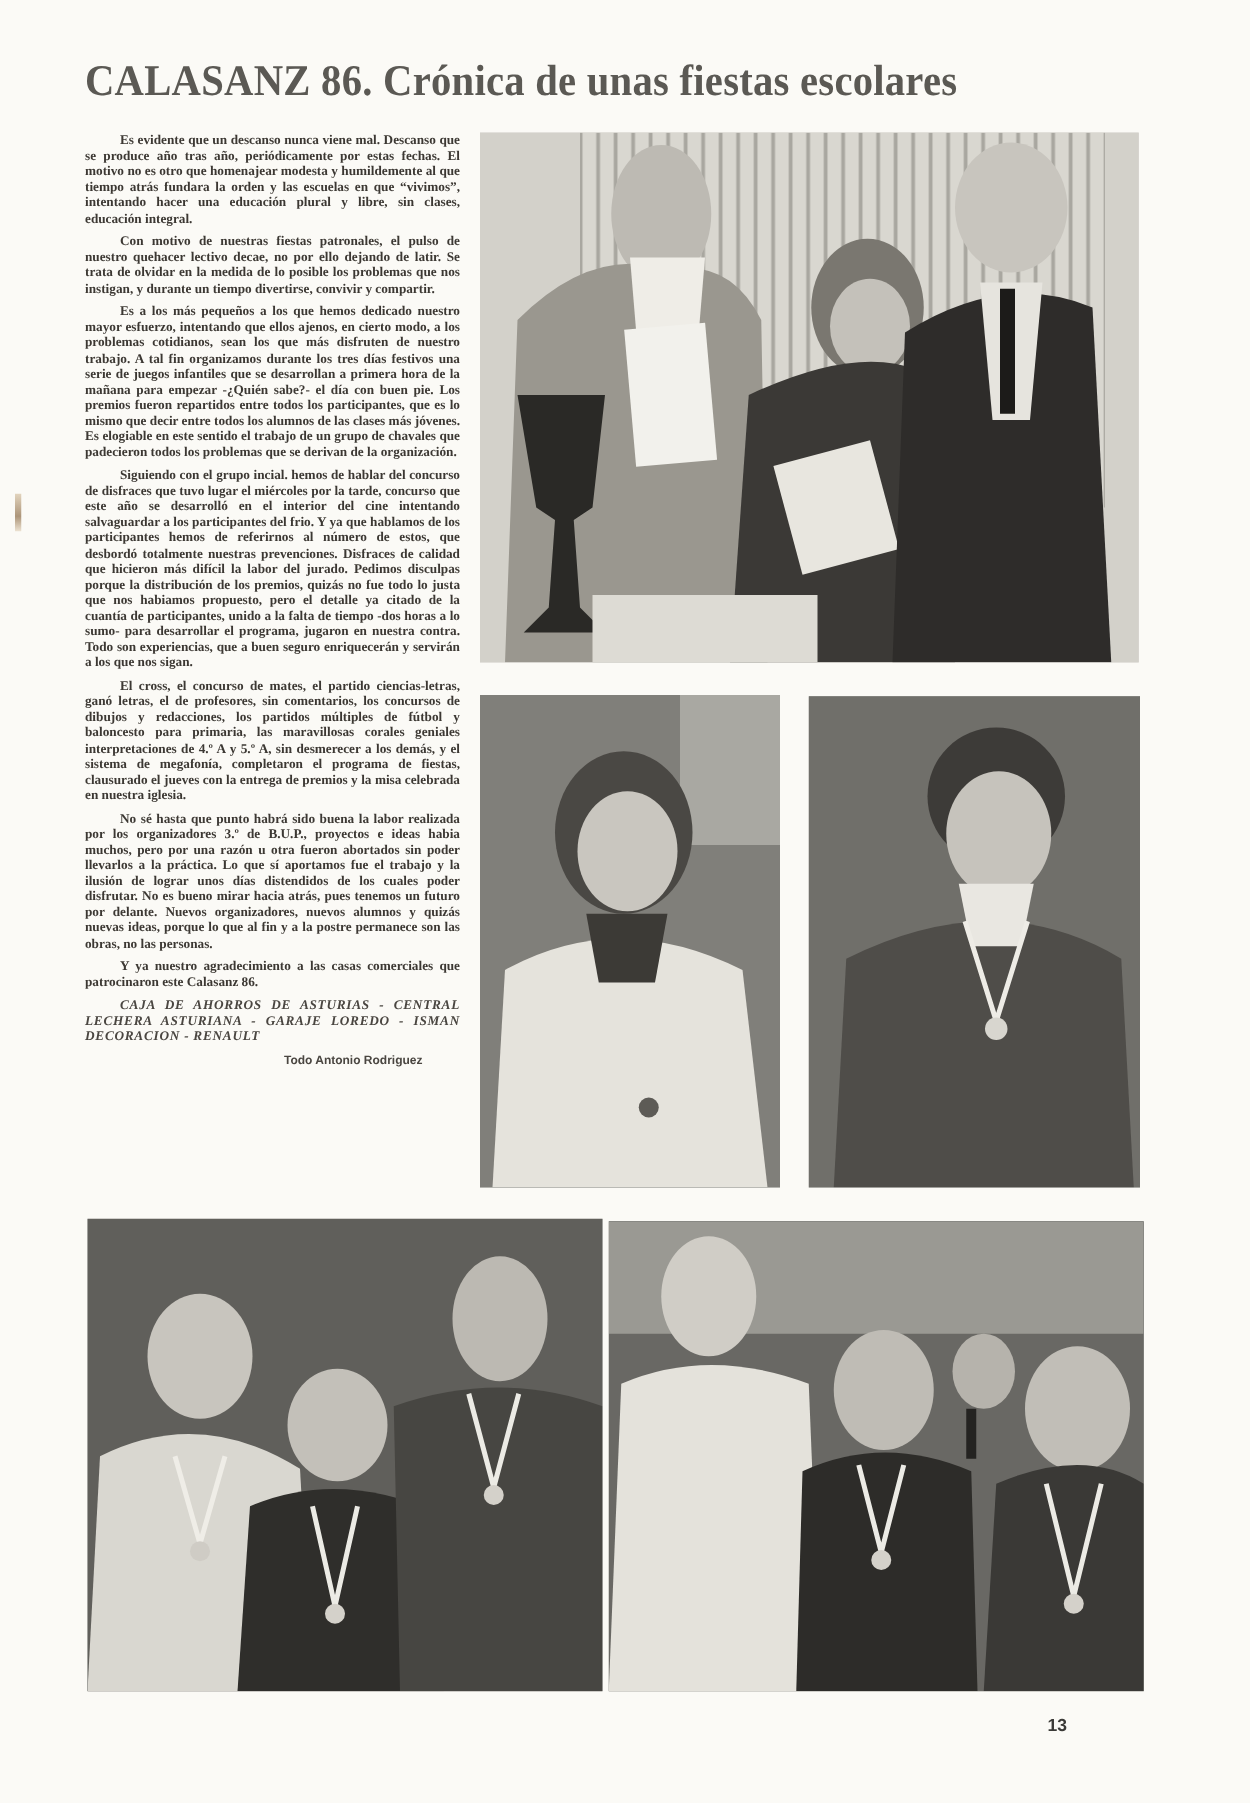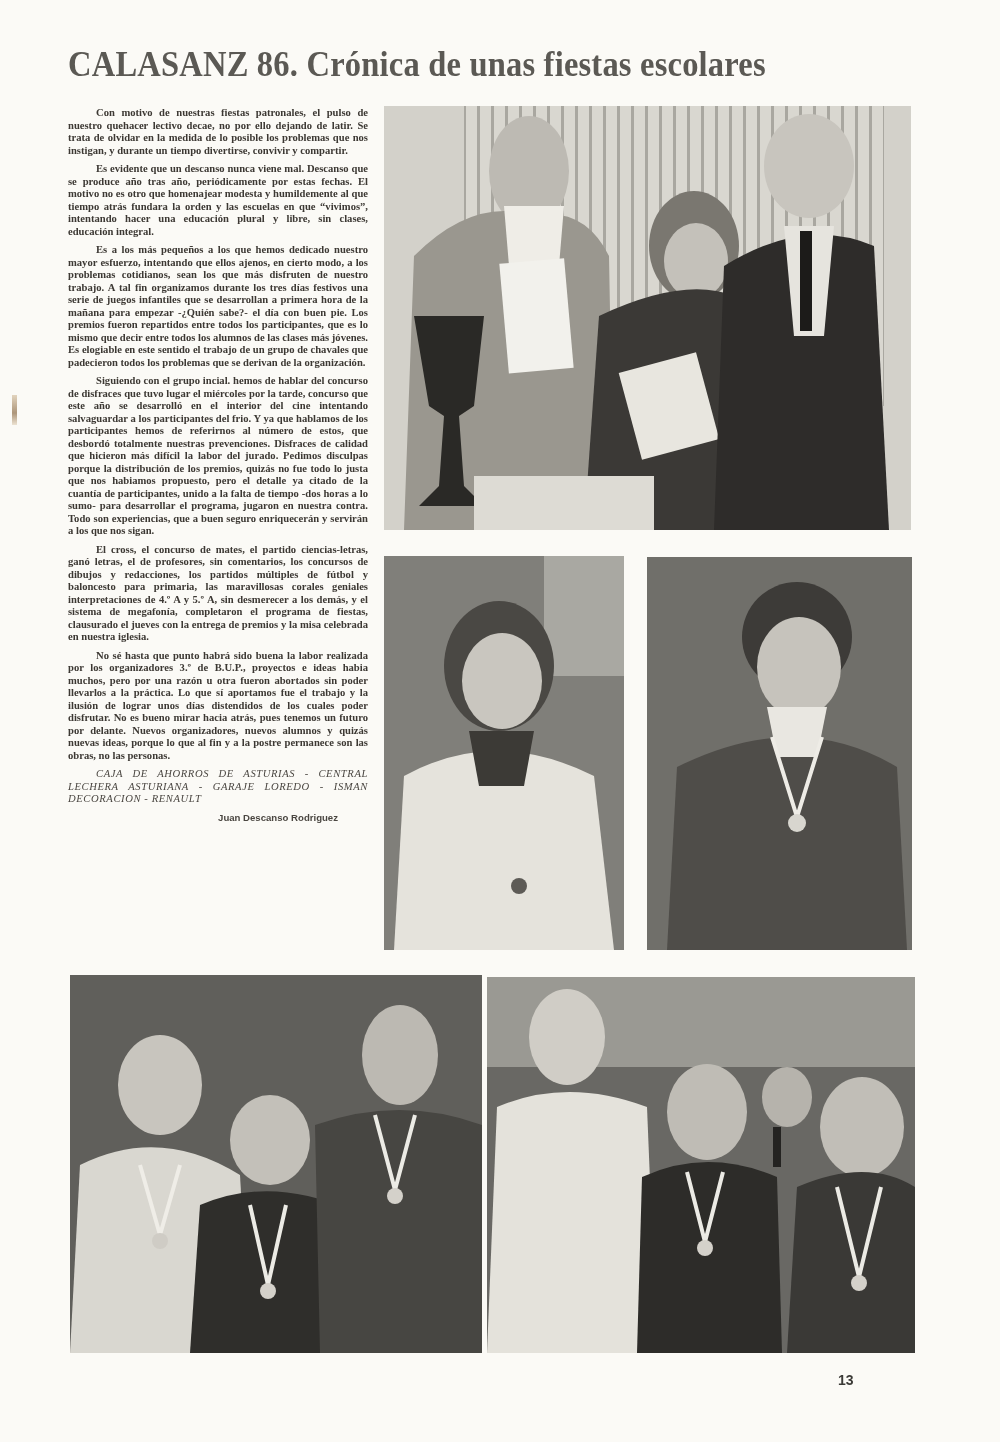--- a/index.html
+++ b/index.html
@@ -26,21 +26,21 @@
   .article {
     position: absolute; left: 68px; top: 107px; width: 300px;
     font-size: 10.6px;
     line-height: 12.5px;
     font-weight: bold;
     text-align: justify;
     color: #3c3833;
   }
   .article p { margin: 0 0 6px 0; text-indent: 28px; }
   .article p.sponsors {
-    font-style: italic; font-weight: normal;
+    font-style: italic; font-weight: bold;
     letter-spacing: 0.6px;
     color: #4a4641;
     margin-top: 6px;
   }
   .article .author {
     text-align: right;
     font-family: "Liberation Sans", sans-serif;
     font-weight: bold;
     font-size: 9.6px;
     color: #4a4641;
@@ -63,28 +63,29 @@
     background: linear-gradient(#d8c4a6, #8b6a44 60%, #e6d8c2);
     opacity: 0.7;
   }
 </style>
 </head>
 <body>
 
 <div class="title">CALASANZ 86. Crónica de unas fiestas escolares</div>
 
 <div class="article">
+  <p>Es evidente que un descanso nunca viene mal. Descanso que se produce año tras año, periódicamente por estas fechas. El motivo no es otro que homenajear modesta y humildemente al que tiempo atrás fundara la orden y las escuelas en que “vivimos”, intentando hacer una educación plural y libre, sin clases, educación integral.</p>
   <p>Con motivo de nuestras fiestas patronales, el pulso de nuestro quehacer lectivo decae, no por ello dejando de latir. Se trata de olvidar en la medida de lo posible los problemas que nos instigan, y durante un tiempo divertirse, convivir y compartir.</p>
-  <p>Es evidente que un descanso nunca viene mal. Descanso que se produce año tras año, periódicamente por estas fechas. El motivo no es otro que homenajear modesta y humildemente al que tiempo atrás fundara la orden y las escuelas en que “vivimos”, intentando hacer una educación plural y libre, sin clases, educación integral.</p>
   <p>Es a los más pequeños a los que hemos dedicado nuestro mayor esfuerzo, intentando que ellos ajenos, en cierto modo, a los problemas cotidianos, sean los que más disfruten de nuestro trabajo. A tal fin organizamos durante los tres días festivos una serie de juegos infantiles que se desarrollan a primera hora de la mañana para empezar -¿Quién sabe?- el día con buen pie. Los premios fueron repartidos entre todos los participantes, que es lo mismo que decir entre todos los alumnos de las clases más jóvenes. Es elogiable en este sentido el trabajo de un grupo de chavales que padecieron todos los problemas que se derivan de la organización.</p>
   <p>Siguiendo con el grupo incial. hemos de hablar del concurso de disfraces que tuvo lugar el miércoles por la tarde, concurso que este año se desarrolló en el interior del cine intentando salvaguardar a los participantes del frio. Y ya que hablamos de los participantes hemos de referirnos al número de estos, que desbordó totalmente nuestras prevenciones. Disfraces de calidad que hicieron más difícil la labor del jurado. Pedimos disculpas porque la distribución de los premios, quizás no fue todo lo justa que nos habiamos propuesto, pero el detalle ya citado de la cuantía de participantes, unido a la falta de tiempo -dos horas a lo sumo- para desarrollar el programa, jugaron en nuestra contra. Todo son experiencias, que a buen seguro enriquecerán y servirán a los que nos sigan.</p>
   <p>El cross, el concurso de mates, el partido ciencias-letras, ganó letras, el de profesores, sin comentarios, los concursos de dibujos y redacciones, los partidos múltiples de fútbol y baloncesto para primaria, las maravillosas corales geniales interpretaciones de 4.º A y 5.º A, sin desmerecer a los demás, y el sistema de megafonía, completaron el programa de fiestas, clausurado el jueves con la entrega de premios y la misa celebrada en nuestra iglesia.</p>
   <p>No sé hasta que punto habrá sido buena la labor realizada por los organizadores 3.º de B.U.P., proyectos e ideas habia muchos, pero por una razón u otra fueron abortados sin poder llevarlos a la práctica. Lo que sí aportamos fue el trabajo y la ilusión de lograr unos días distendidos de los cuales poder disfrutar. No es bueno mirar hacia atrás, pues tenemos un futuro por delante. Nuevos organizadores, nuevos alumnos y quizás nuevas ideas, porque lo que al fin y a la postre permanece son las obras, no las personas.</p>
+  <p>Y ya nuestro agradecimiento a las casas comerciales que patrocinaron este Calasanz 86.</p>
   <p class="sponsors">CAJA DE AHORROS DE ASTURIAS - CENTRAL LECHERA ASTURIANA - GARAJE LOREDO - ISMAN DECORACION - RENAULT</p>
-  <div class="author">Juan Descanso Rodriguez</div>
+  <div class="author">Todo Antonio Rodriguez</div>
 </div>
 
 <div class="photo" style="left:384px; top:106px; width:527px; height:424px; background:#cfcdc6;">
   <svg viewBox="0 0 527 424" preserveAspectRatio="none">
     <defs>
       <pattern id="stripes1" width="14" height="424" patternUnits="userSpaceOnUse">
         <rect width="14" height="424" fill="#d9d7d0"></rect>
         <rect x="9" width="3" height="424" fill="#a9a7a0"></rect>
       </pattern>
     </defs>

